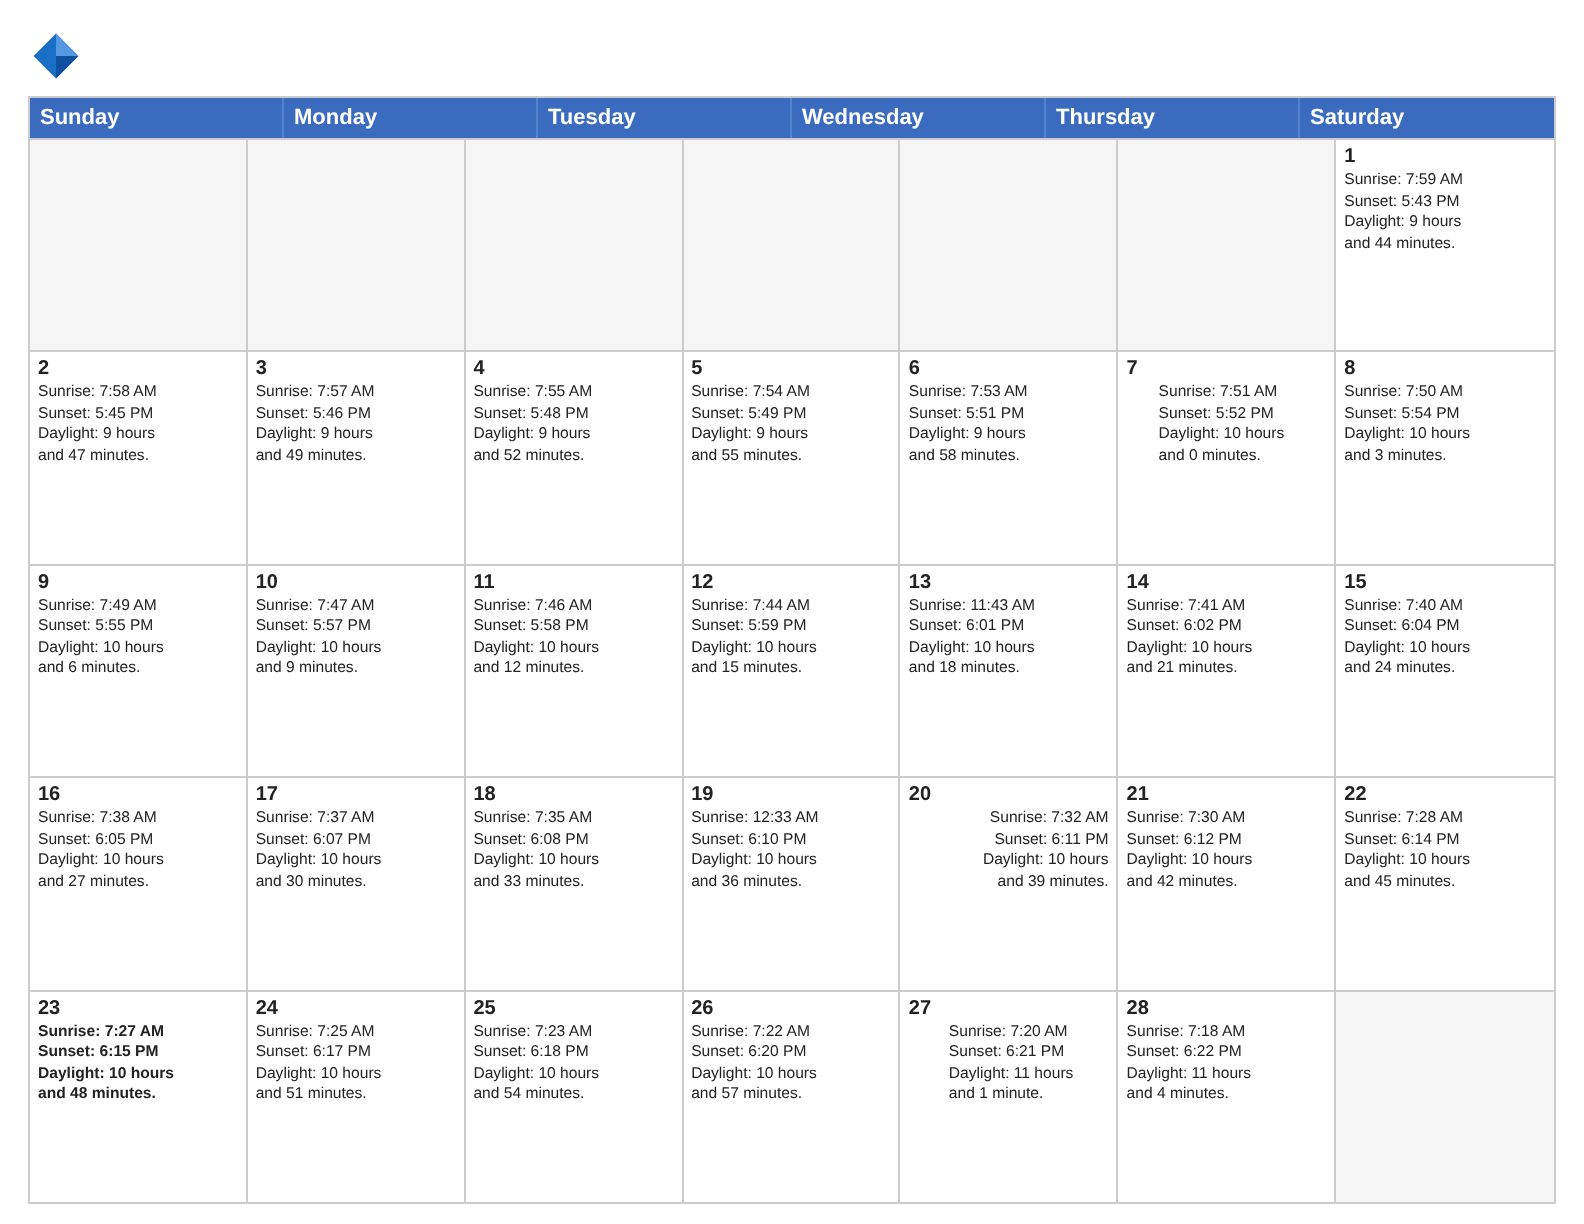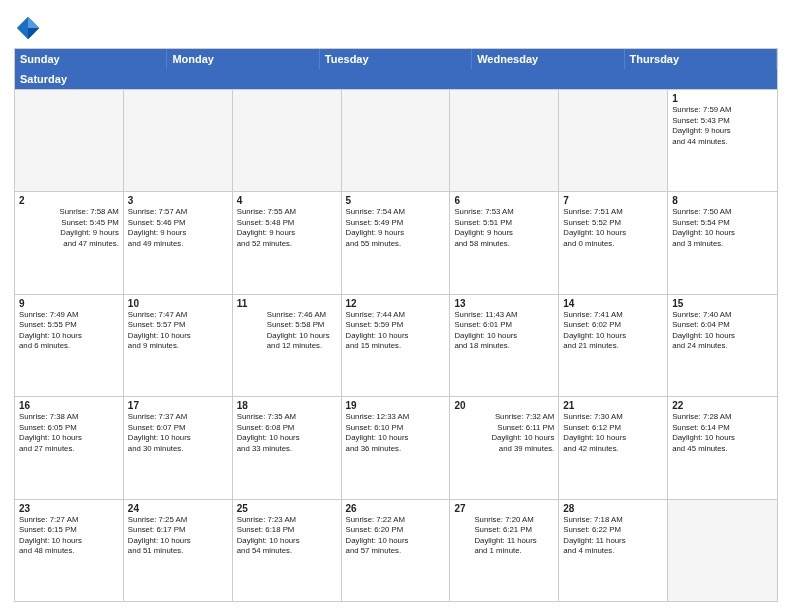--- a/index.html
+++ b/index.html
@@ -56,21 +56,21 @@
       color: #333;
     }
     .calendar {
       flex: 1;
       display: flex;
       flex-direction: column;
       border: 1px solid #ccc;
     }
     .cal-header-row {
       display: grid;
-      grid-template-columns: repeat(5, 1fr);
+      grid-template-columns: repeat(6, 1fr);
       background: #3a6bbf;
     }
     .cal-header-cell {
       color: #fff;
       font-weight: bold;
       font-size: 11px;
       padding: 4px 5px;
       text-align: left;
       border-right: 1px solid #5580cc;
     }
@@ -152,21 +152,21 @@
             <span class="day-num">1</span>
             <div class="day-info" style="white-space: pre-line;">Sunrise: 7:59 AM
 Sunset: 5:43 PM
 Daylight: 9 hours
 and 44 minutes.</div>
           </div>
         </div>
         <div class="cal-row">
           <div class="cal-cell">
             <span class="day-num">2</span>
-            <div class="day-info" style="white-space: pre-line; text-align: right;">Sunrise: 7:58 AM
+            <div class="day-info" style="white-space: pre-line;">Sunrise: 7:58 AM
 Sunset: 5:45 PM
 Daylight: 9 hours
 and 47 minutes.</div>
           </div>
           <div class="cal-cell">
             <span class="day-num">3</span>
             <div class="day-info" style="white-space: pre-line;">Sunrise: 7:57 AM
 Sunset: 5:46 PM
 Daylight: 9 hours
 and 49 minutes.</div>
@@ -187,21 +187,21 @@
           </div>
           <div class="cal-cell">
             <span class="day-num">6</span>
             <div class="day-info" style="white-space: pre-line;">Sunrise: 7:53 AM
 Sunset: 5:51 PM
 Daylight: 9 hours
 and 58 minutes.</div>
           </div>
           <div class="cal-cell">
             <span class="day-num">7</span>
-            <div class="day-info" style="white-space: pre-line;">Sunrise: 7:51 AM
+            <div class="day-info" style="white-space: pre-line; margin-left: 16px;">Sunrise: 7:51 AM
 Sunset: 5:52 PM
 Daylight: 10 hours
 and 0 minutes.</div>
           </div>
           <div class="cal-cell">
             <span class="day-num">8</span>
             <div class="day-info" style="white-space: pre-line;">Sunrise: 7:50 AM
 Sunset: 5:54 PM
 Daylight: 10 hours
 and 3 minutes.</div>
@@ -217,21 +217,21 @@
           </div>
           <div class="cal-cell">
             <span class="day-num">10</span>
             <div class="day-info" style="white-space: pre-line;">Sunrise: 7:47 AM
 Sunset: 5:57 PM
 Daylight: 10 hours
 and 9 minutes.</div>
           </div>
           <div class="cal-cell">
             <span class="day-num">11</span>
-            <div class="day-info" style="white-space: pre-line; margin-left: 30px;">Sunrise: 7:46 AM
+            <div class="day-info" style="white-space: pre-line;">Sunrise: 7:46 AM
 Sunset: 5:58 PM
 Daylight: 10 hours
 and 12 minutes.</div>
           </div>
           <div class="cal-cell">
             <span class="day-num">12</span>
             <div class="day-info" style="white-space: pre-line;">Sunrise: 7:44 AM
 Sunset: 5:59 PM
 Daylight: 10 hours
 and 15 minutes.</div>
@@ -305,21 +305,21 @@
             <span class="day-num">22</span>
             <div class="day-info" style="white-space: pre-line;">Sunrise: 7:28 AM
 Sunset: 6:14 PM
 Daylight: 10 hours
 and 45 minutes.</div>
           </div>
         </div>
         <div class="cal-row">
           <div class="cal-cell">
             <span class="day-num">23</span>
-            <div class="day-info" style="white-space: pre-line;">Sunrise: 7:27 AM
+            <div class="day-info" style="white-space: pre-line; font-weight: bold;">Sunrise: 7:27 AM
 Sunset: 6:15 PM
 Daylight: 10 hours
 and 48 minutes.</div>
           </div>
           <div class="cal-cell">
             <span class="day-num">24</span>
             <div class="day-info" style="white-space: pre-line;">Sunrise: 7:25 AM
 Sunset: 6:17 PM
 Daylight: 10 hours
 and 51 minutes.</div>

